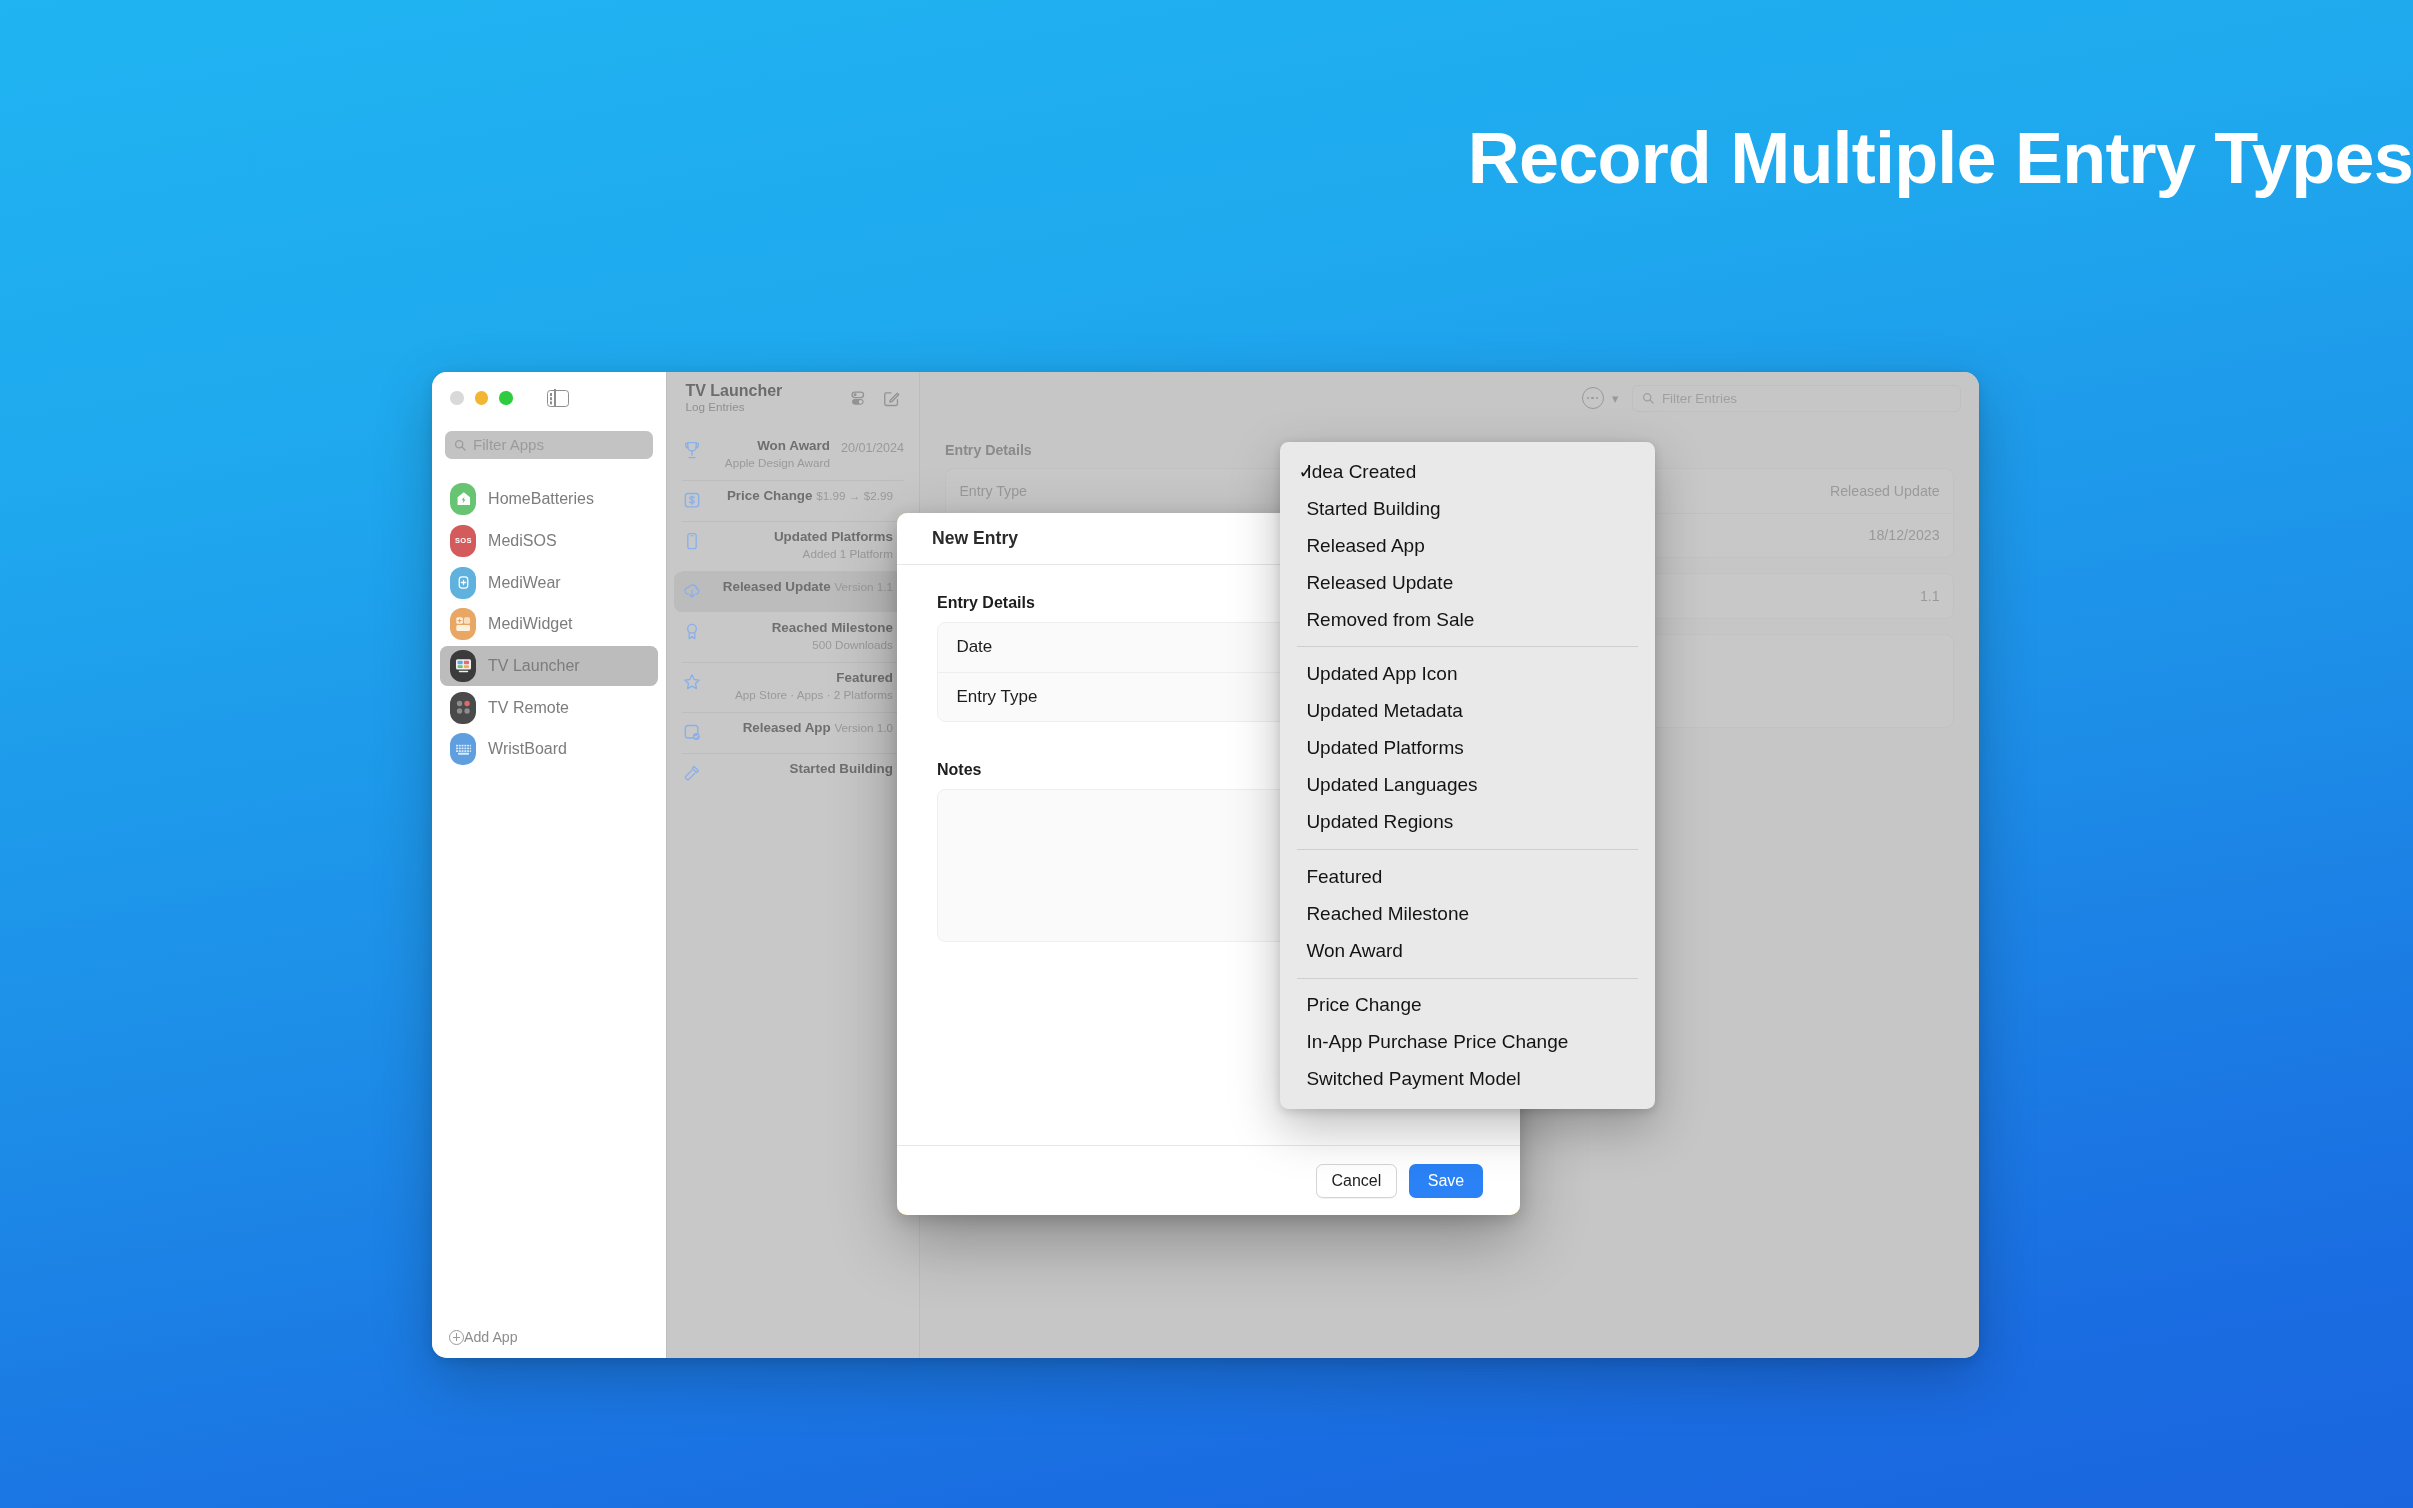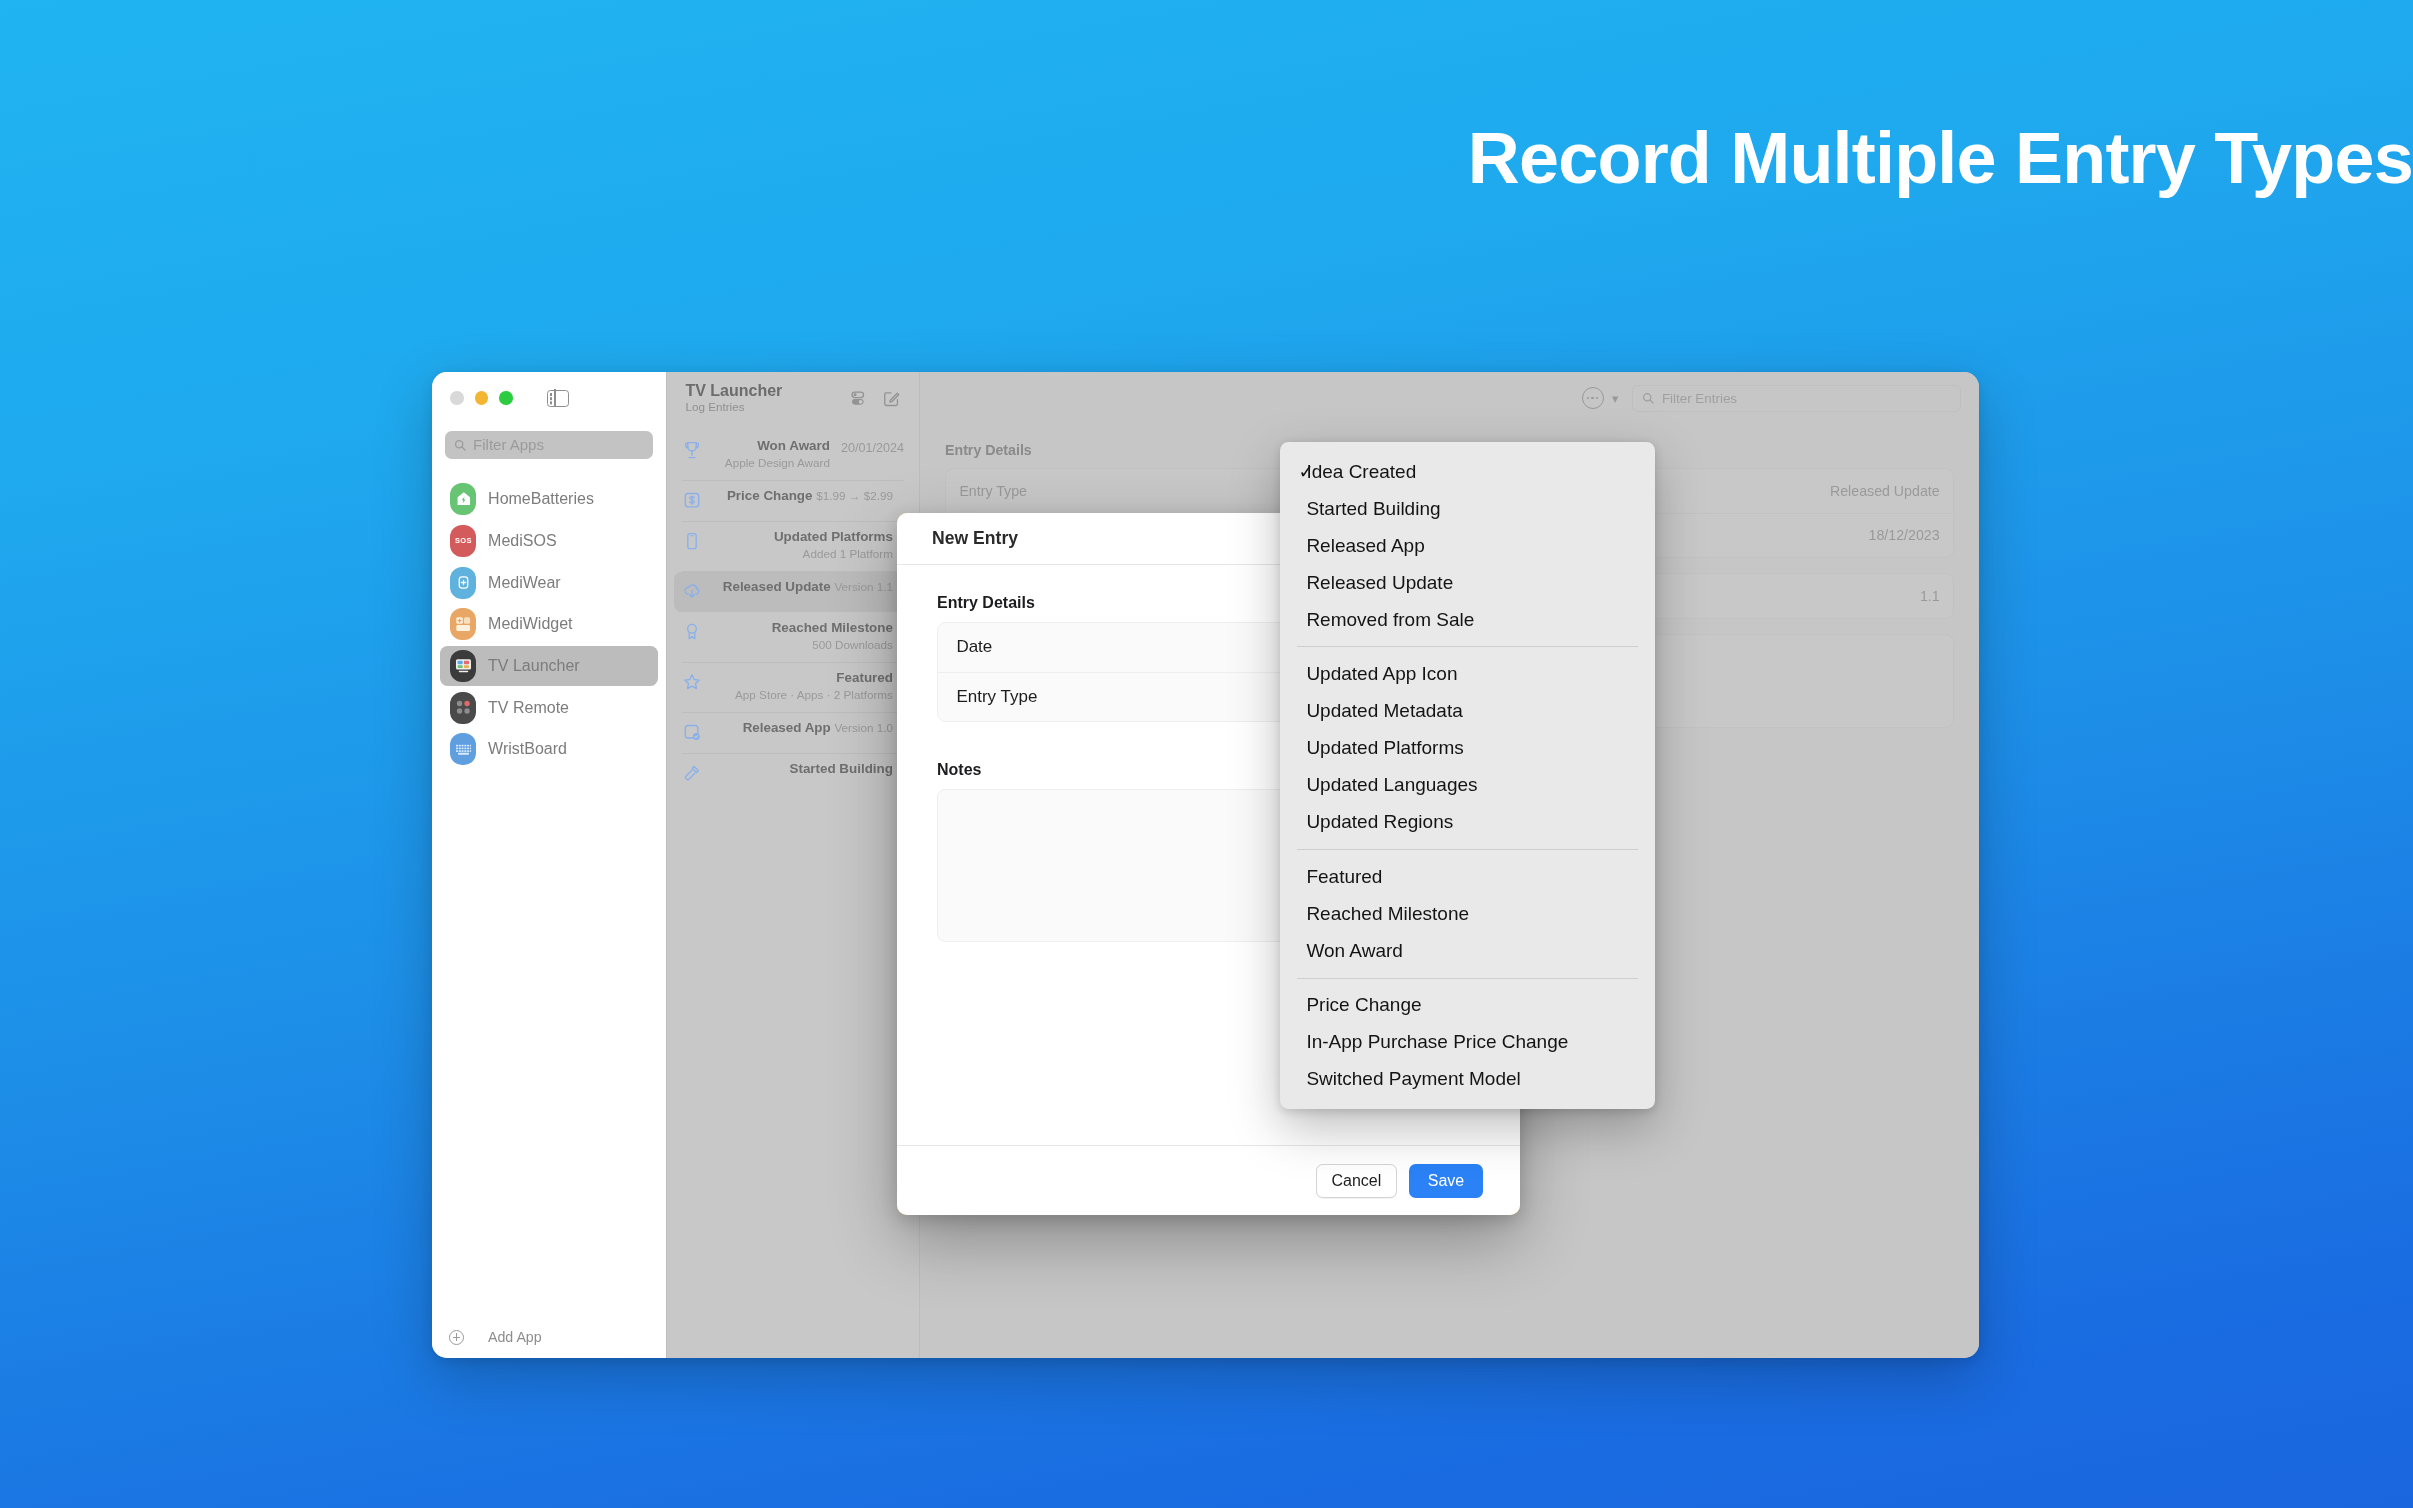--- a/index.html
+++ b/index.html
@@ -97,21 +97,21 @@
   .app-icon {
     width: 26px; height: 32px; border-radius: 12px;
     flex: 0 0 26px;
     display: flex; align-items: center; justify-content: center;
     font-size: 8.4px; font-weight: bold; color: #fff;
     overflow: hidden; position: relative;
   }
 
   .add-app {
     height: 42px;
-    display: flex; align-items: center; gap: 24px;
+    display: flex; align-items: center; gap: 0;
     padding: 0 17px;
     color: #8d8d8d; font-size: 14.2px;
   }
   .plus-circle {
     width: 15px; height: 15px; border-radius: 50%;
     border: 1.3px solid #9a9a9a; position: relative; flex: 0 0 15px;
   }
   .plus-circle::before, .plus-circle::after {
     content: ""; position: absolute; background: #9a9a9a;
   }

